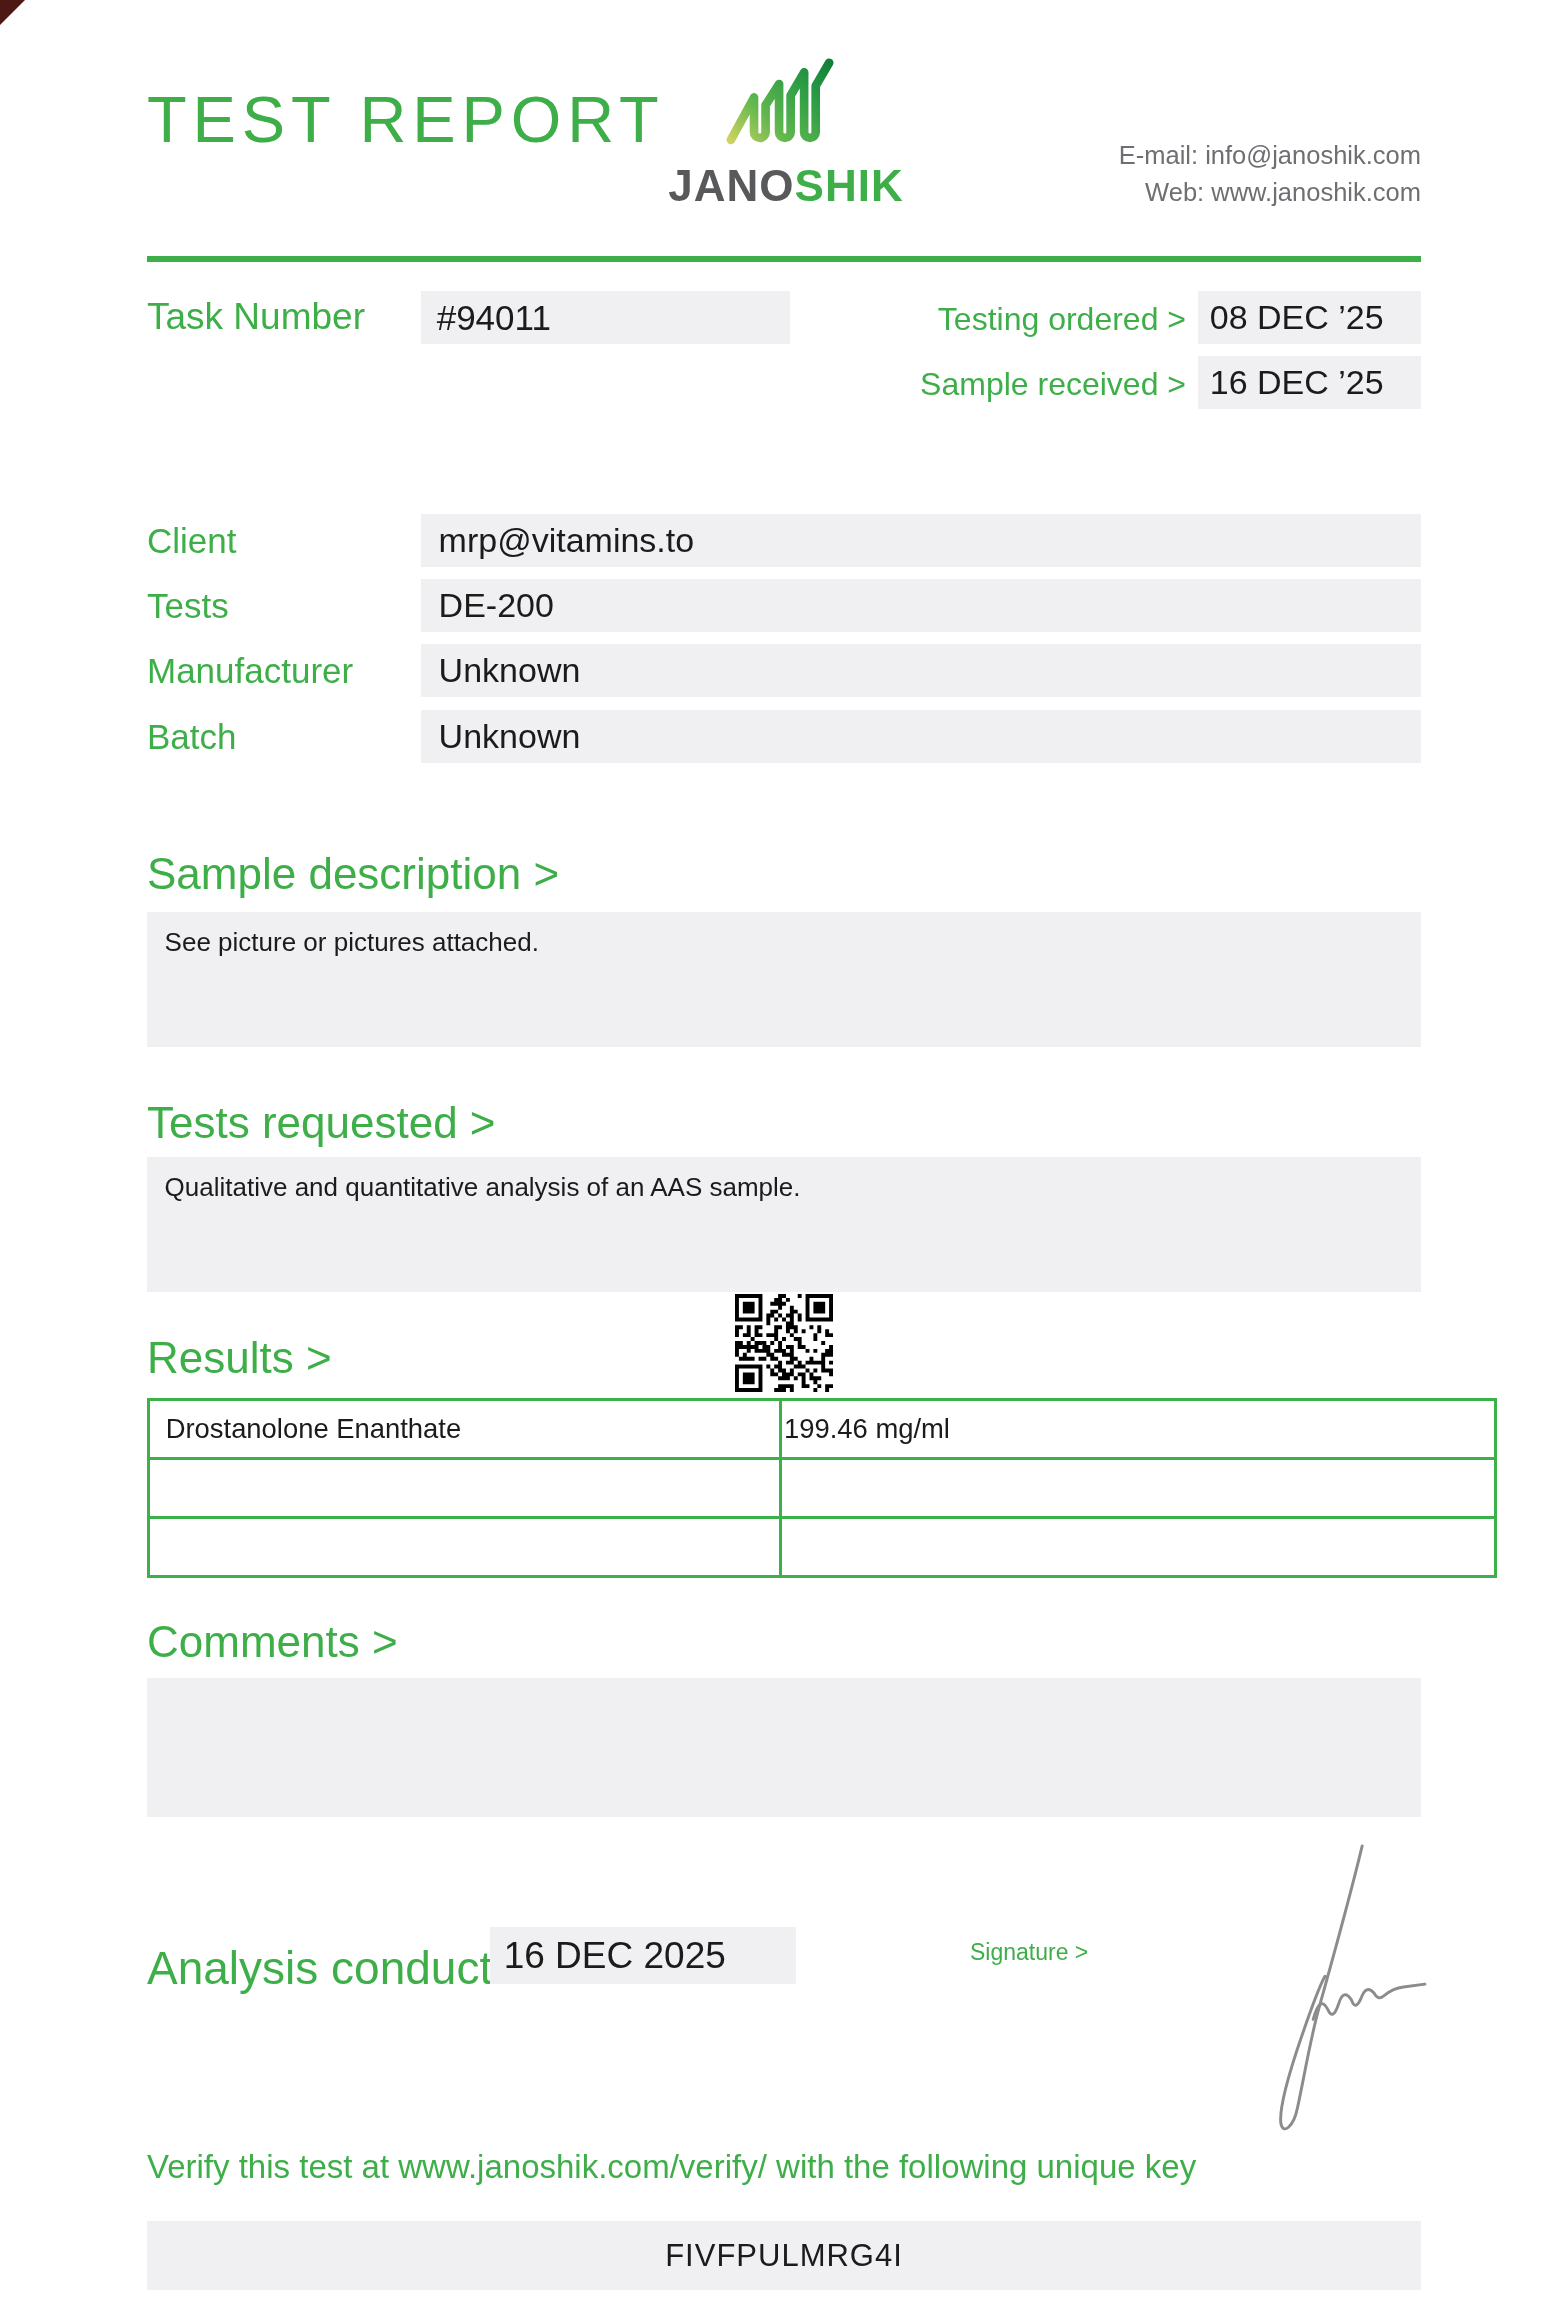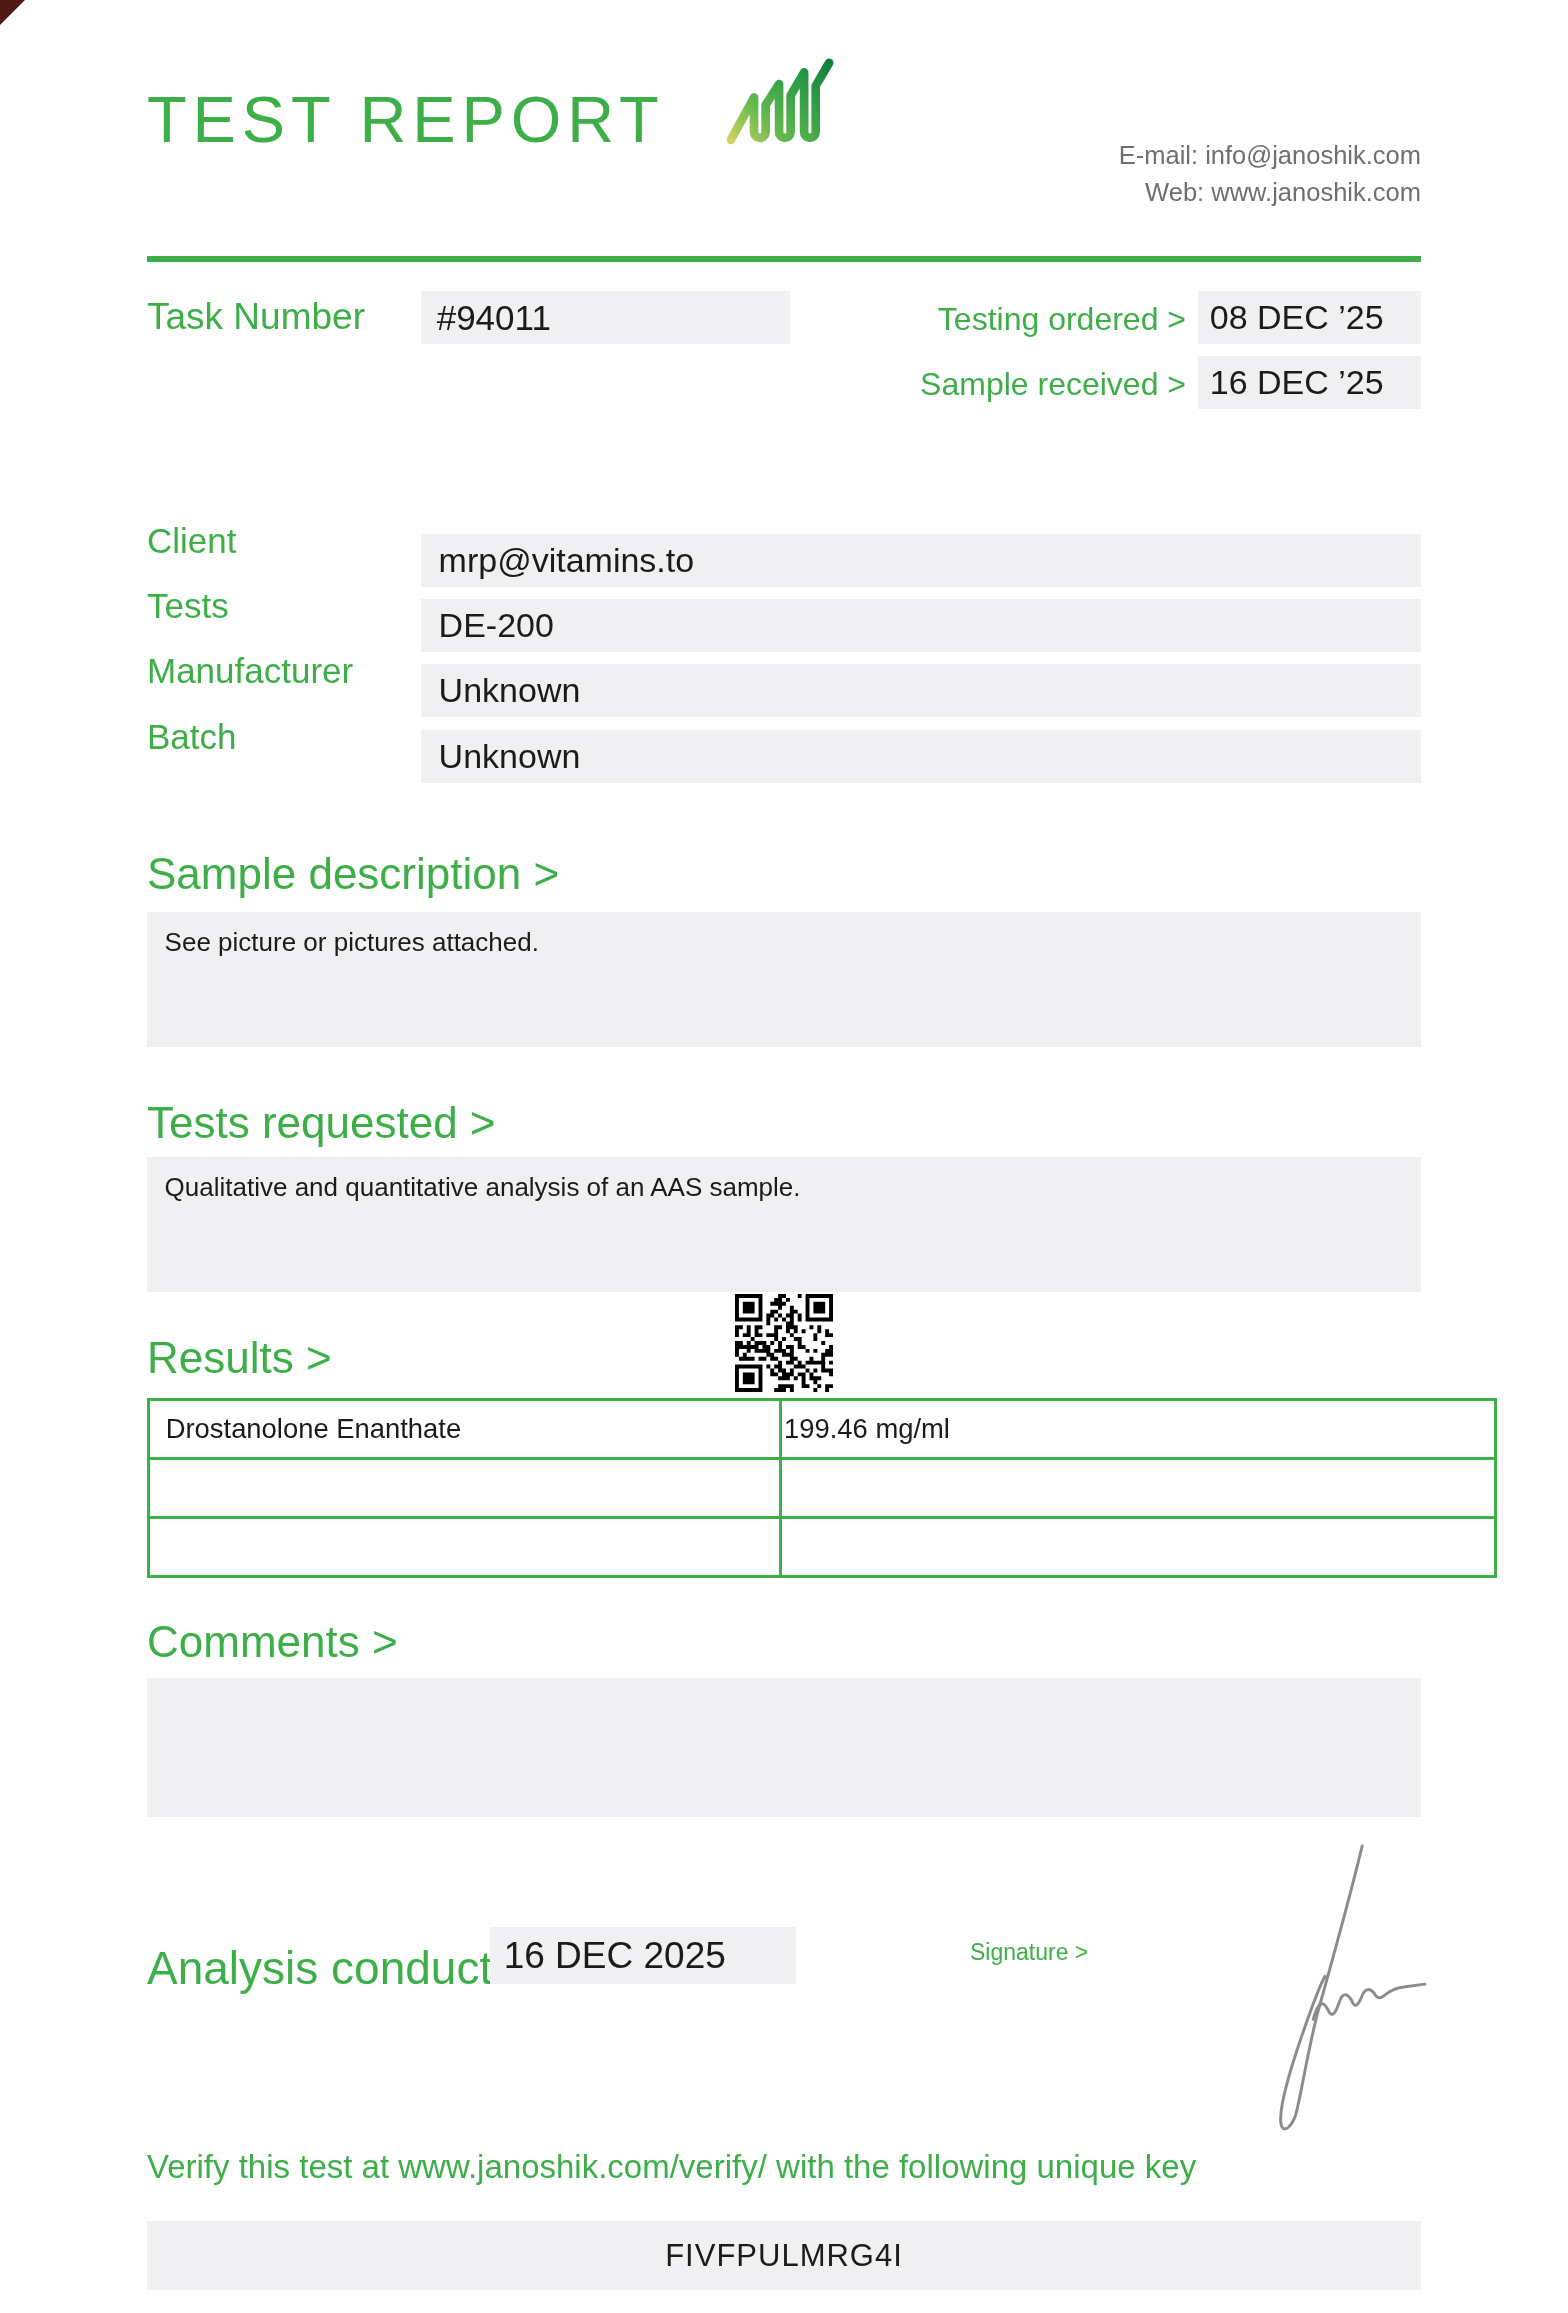--- a/index.html
+++ b/index.html
@@ -23,21 +23,21 @@
   .rule{left:147px;top:256px;width:1274px;height:5.9px;background:#3EAE49;}
 
   .task-label{left:147px;top:296px;font-size:37px;}
   .task-box{left:421px;top:291px;width:369px;height:53px;font-size:35px;line-height:53px;padding-left:15.7px;box-sizing:border-box;}
   .ordered-label{left:863px;top:301px;width:323px;text-align:right;font-size:32px;}
   .ordered-box{left:1198px;top:291px;width:223px;height:53px;font-size:34px;line-height:53px;padding-left:11.8px;box-sizing:border-box;white-space:nowrap;}
   .received-label{left:863px;top:366px;width:323px;text-align:right;font-size:32px;}
   .received-box{left:1198px;top:356px;width:223px;height:53px;font-size:34px;line-height:53px;padding-left:11.8px;box-sizing:border-box;white-space:nowrap;}
 
   .f-label{left:147px;font-size:35px;line-height:53px;}
-  .f-box{left:421px;width:1000px;height:53px;font-size:34px;line-height:53px;padding-left:17.6px;box-sizing:border-box;margin-top:20px;}
+  .f-box{left:421px;width:1000px;height:53px;font-size:34px;line-height:53px;padding-left:17.6px;box-sizing:border-box;}
 
   .sec-head{left:147px;font-size:44px;white-space:nowrap;}
   .sec-box{left:147px;width:1274px;box-sizing:border-box;padding:13.7px 17.6px;font-size:26px;line-height:33px;}
 
   .qr{left:735px;top:1294px;width:98px;height:98px;}
 
   .rtable{left:147px;top:1398px;width:1350px;border:3.9px solid #3CB14A;box-sizing:border-box;}
   .rrow{display:flex;height:56px;border-bottom:3.9px solid #3CB14A;}
   .rrow:last-child{border-bottom:none;}
   .rcell1{width:632px;border-right:3.9px solid #3CB14A;display:flex;align-items:center;padding-left:15.7px;font-size:27.4px;box-sizing:border-box;}
@@ -65,20 +65,23 @@
       <linearGradient id="lg" gradientUnits="userSpaceOnUse" x1="10" y1="95" x2="110" y2="5">
         <stop offset="0" stop-color="#d6d463"></stop>
         <stop offset="0.35" stop-color="#62b84e"></stop>
         <stop offset="0.7" stop-color="#2f9e45"></stop>
         <stop offset="1" stop-color="#13803a"></stop>
       </linearGradient>
     </defs>
     <path fill="none" stroke="url(#lg)" stroke-width="9" stroke-linecap="round" stroke-linejoin="round" d="M8 86 L32 42 M32 42 L32 78 A6 6 0 0 0 44 78 L44 50 M44 50 L58 28 M58 28 L58 78 A6 6 0 0 0 70 78 L70 40 M70 40 L84 16 M84 16 L84 78 A6 6 0 0 0 96 78 L96 30 M96 30 L110 6"></path>
   </svg>
 
+  <div class="abs logo-text">
+    <span class="jano">JANO</span><span class="shik">SHIK</span>
+  </div>
 
   <div class="abs contact">
     <div>E-mail: info@janoshik.com</div>
     <div>Web: www.janoshik.com</div>
   </div>
 
   <div class="abs rule"></div>
 
   <div class="abs green task-label">Task Number</div>
   <div class="abs gbox task-box">#94011</div>

